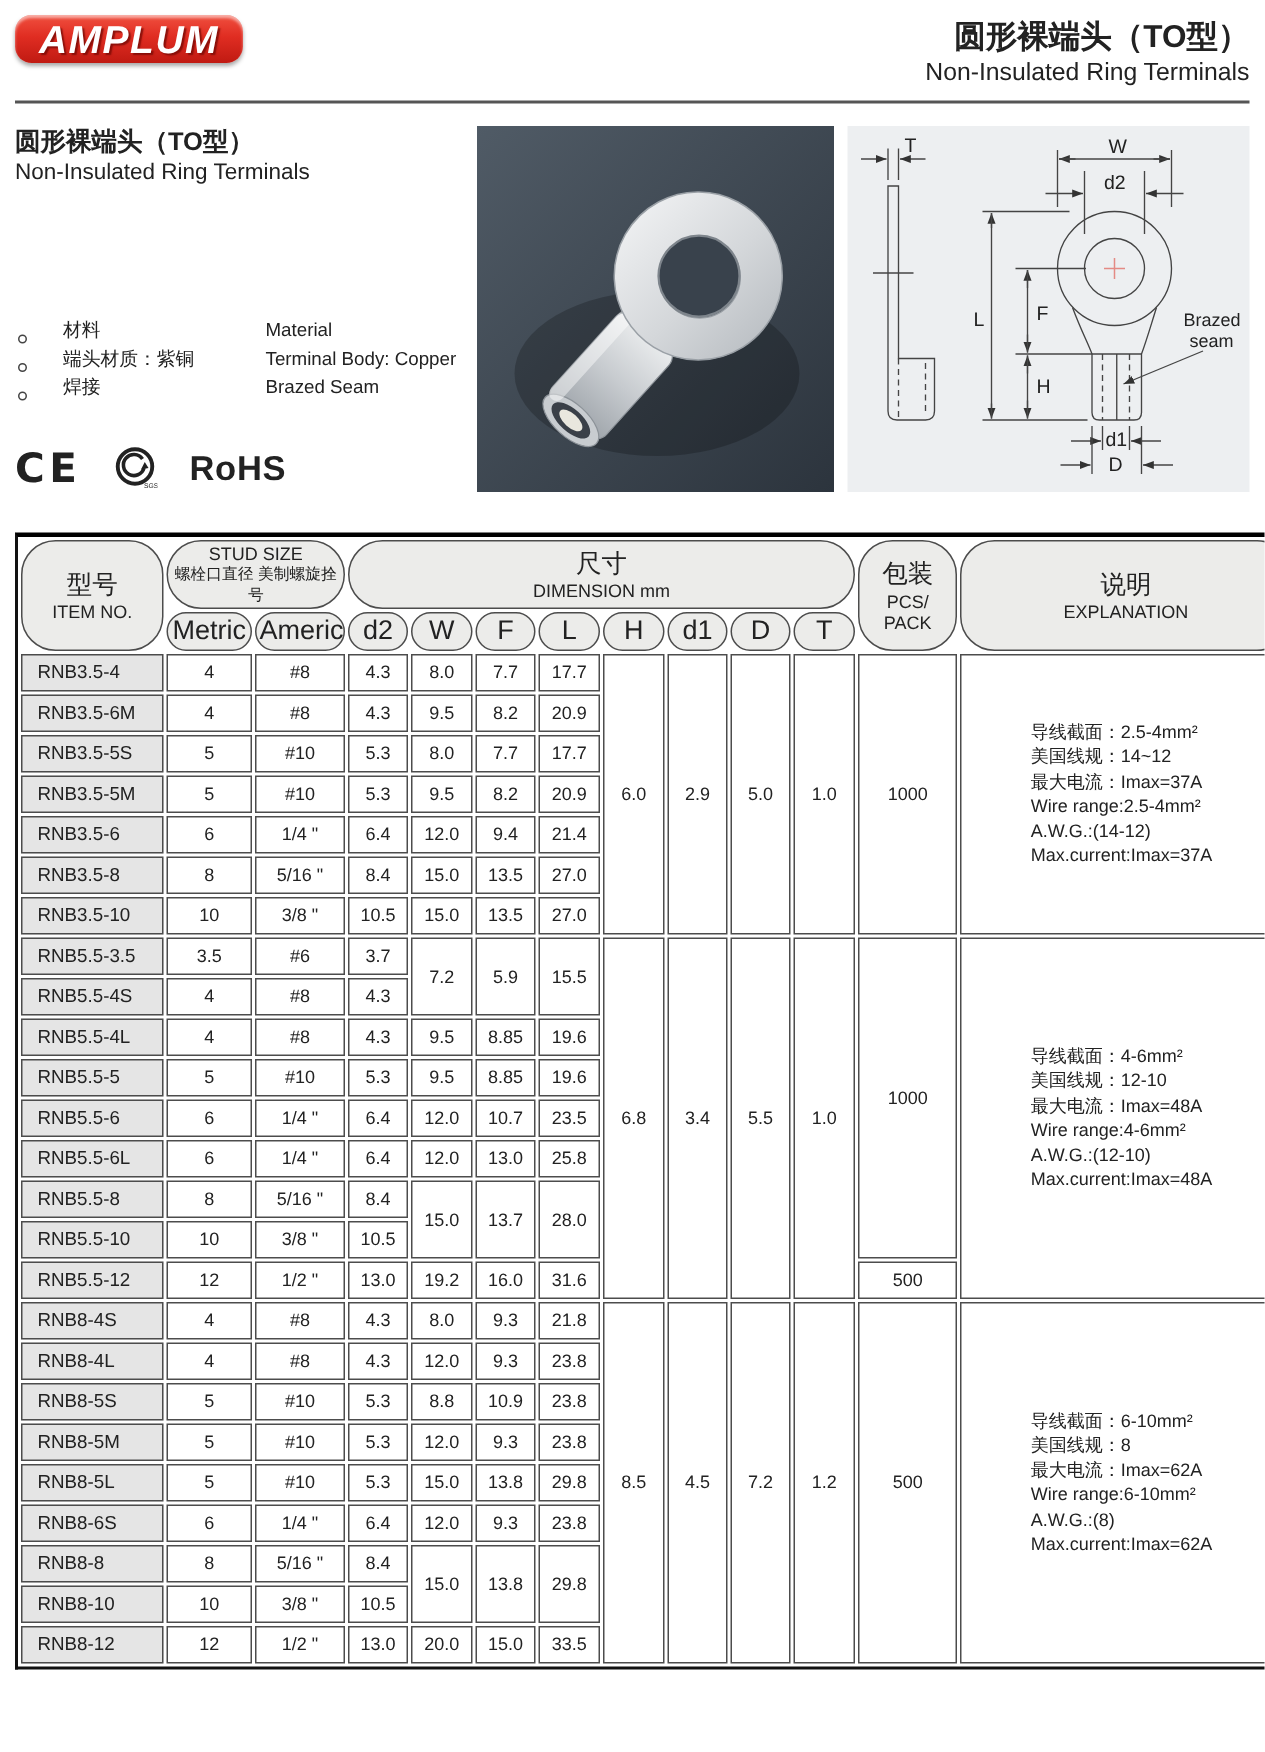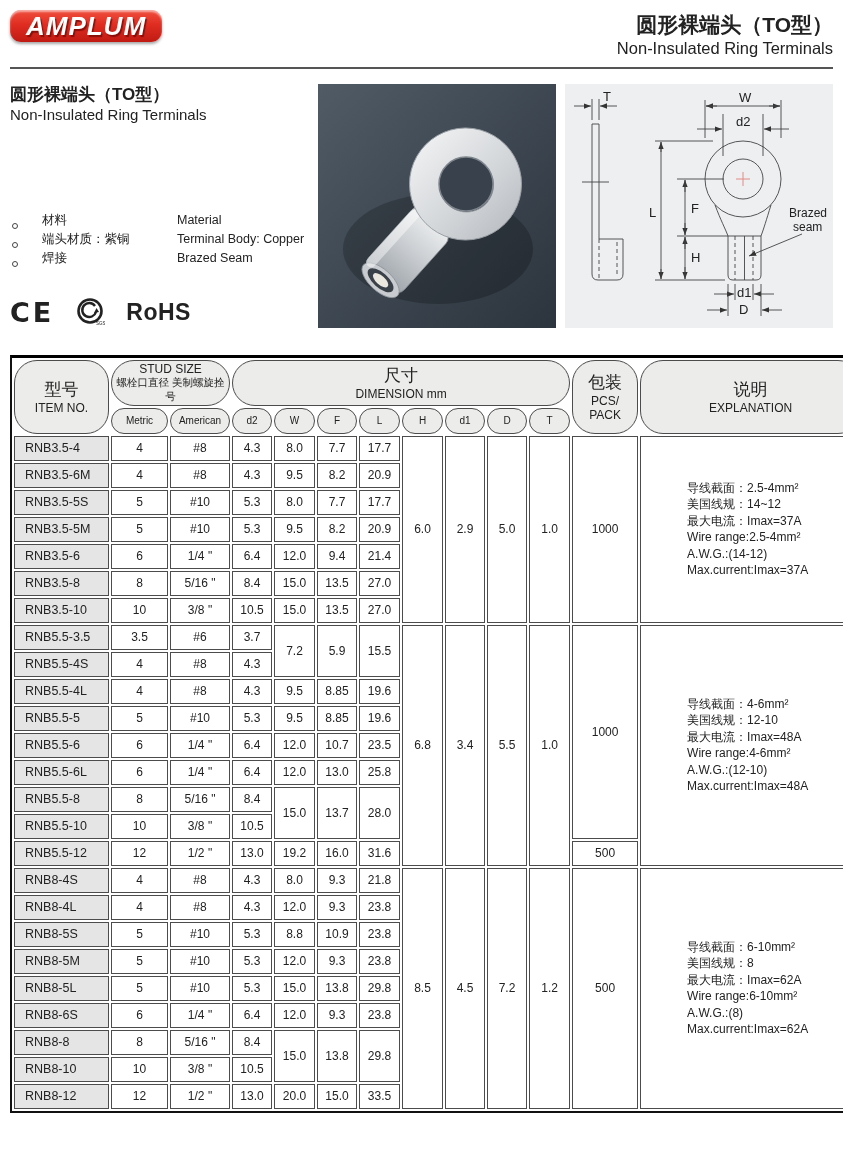--- a/index.html
+++ b/index.html
@@ -51,21 +51,21 @@
   table {
     border-collapse:separate; border-spacing:2px; table-layout:fixed;
     width:823px; border:2px solid #111; border-top:3px solid #000; background:#fff;
   }
   th, td {
     border:1px solid #4c4c4c; text-align:center; vertical-align:middle;
     font-size:12px; padding:1px 2px; background:#fff; overflow:hidden;
   }
   thead th { background:#ececea; font-weight:normal;border-radius:23px; }
   thead tr.r1 th { height:37px; }
-  thead tr.r2 th { height:26px; font-size:10px; }
+  thead tr.r2 th { height:26px; font-size:18px; }
   th .zh { font-size:17px; }
   th .small { font-size:10.5px; letter-spacing:0px; }
   tbody td { height:25px; }
   td.item { background:#e5e5e5; text-align:left; padding-left:10px; font-size:12.5px; }
   td.expl { text-align:left; padding-left:46px; line-height:16.5px; font-size:12px; }
   td.expl div { white-space:nowrap; }
 </style>
 </head>
 <body>
 

